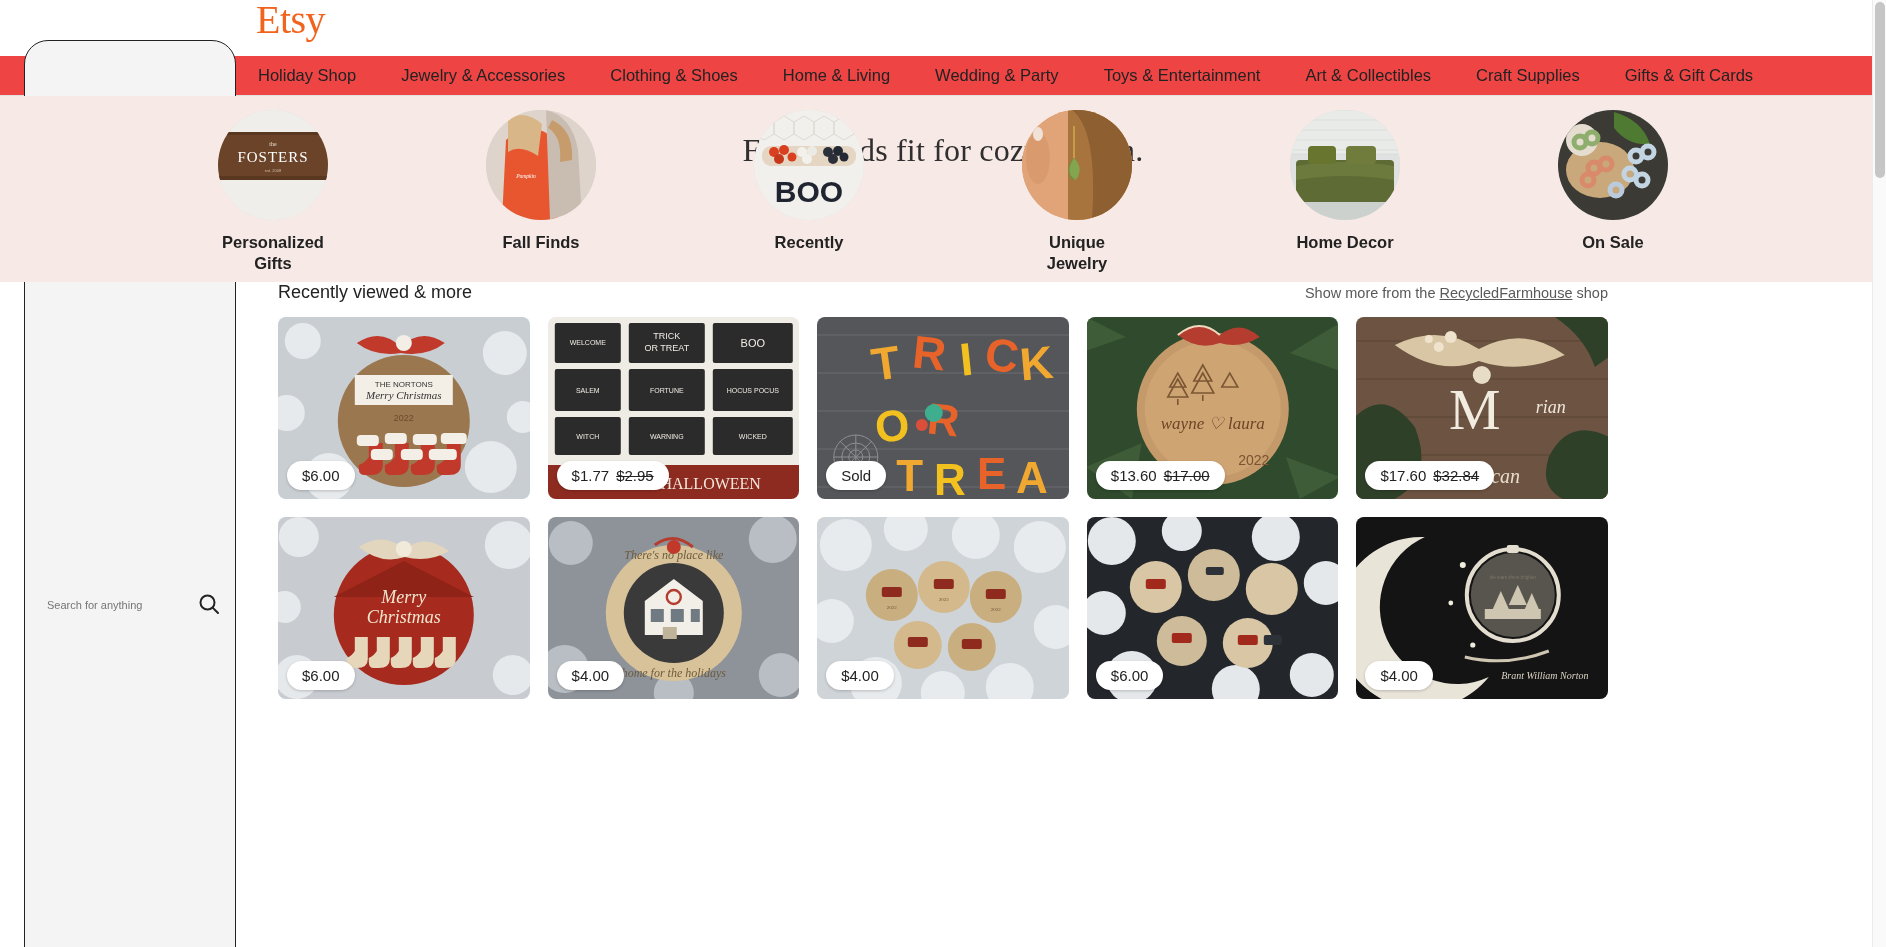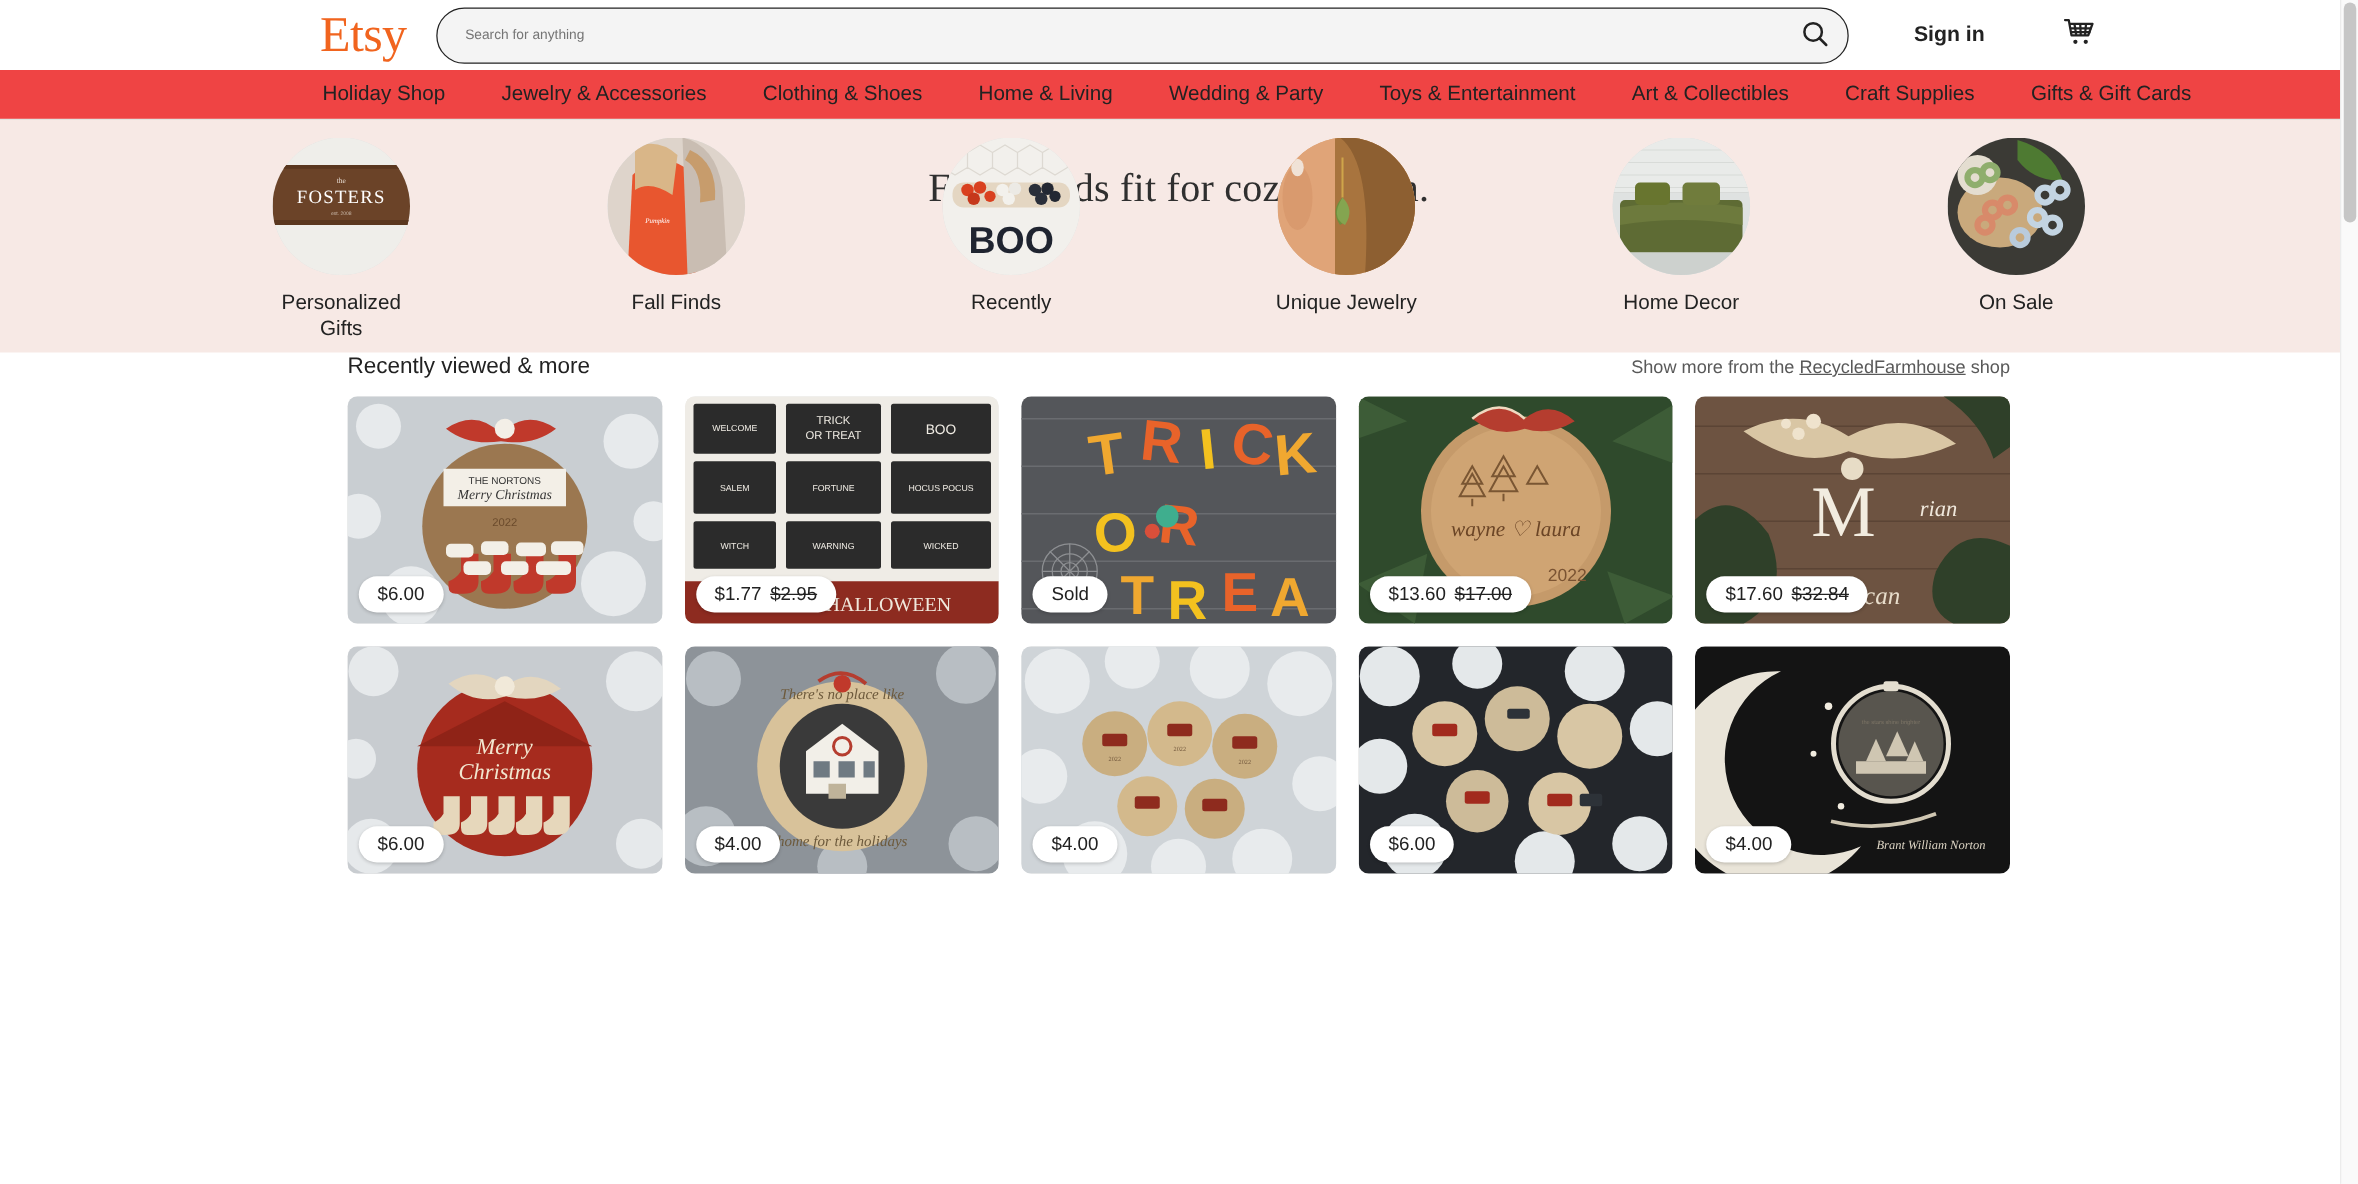--- a/index.html
+++ b/index.html
@@ -10,24 +10,25 @@
     background: #ffffff;
     font-family: "Liberation Sans", sans-serif;
     color: #222222;
   }
 
   
   .header {
     width: 100%;
     height: 56px;
     display: flex;
-    align-items: center;
+    align-items: flex-start;
     padding: 0 0 0 24px;
     background: #ffffff;
     position: relative;
+    flex-direction: column;
   }
   .logo {
     font-family: "Liberation Serif", serif;
     font-size: 40px;
     font-weight: 400;
     color: #F1641E;
     letter-spacing: -0.5px;
     line-height: 1;
     margin-left: 232px;
     margin-right: 24px;
@@ -143,20 +144,21 @@
     position: relative;
     background: #ddd;
   }
   .cat-label {
     margin-top: 12px;
     font-size: 16.5px;
     color: #222222;
     text-align: center;
     line-height: 1.3;
     max-width: 120px;
+    font-weight: bold;
   }
 
   
   .content {
     width: 1330px;
     margin: 0 auto;
     position: relative;
   }
   .rv-head {
     display: flex;

